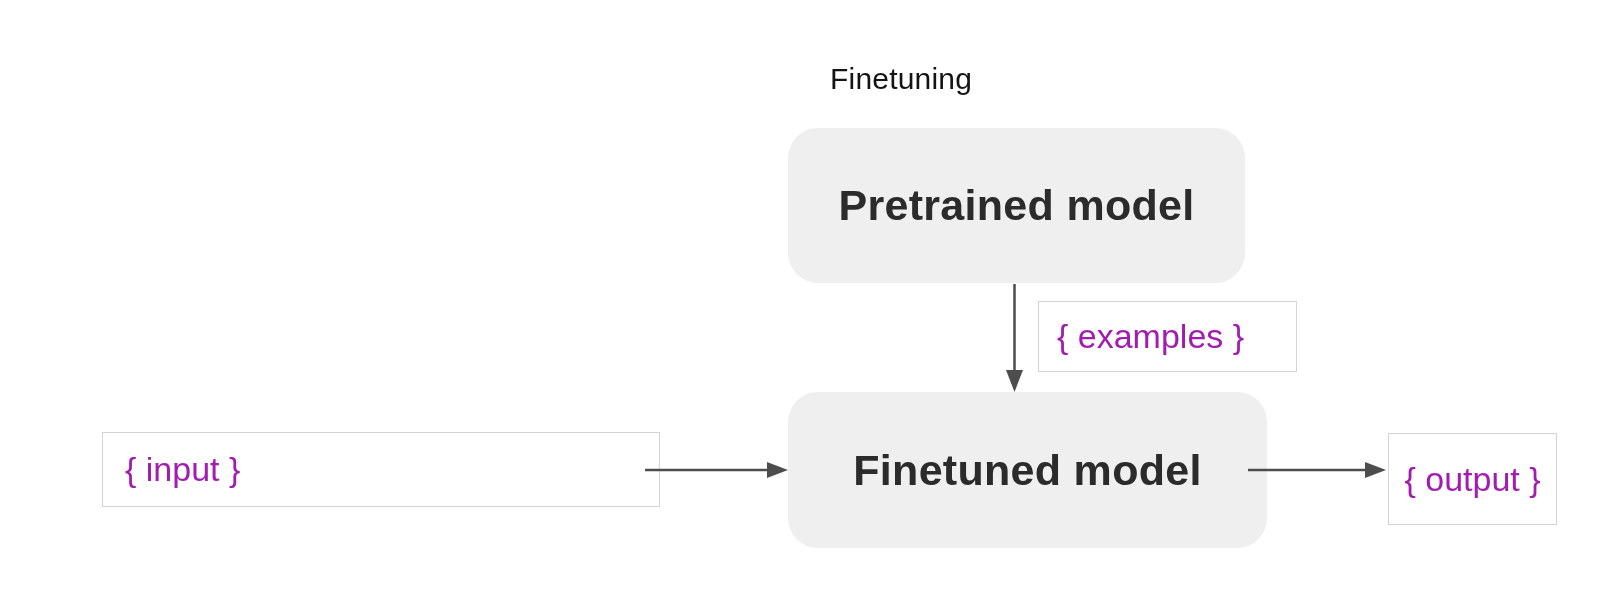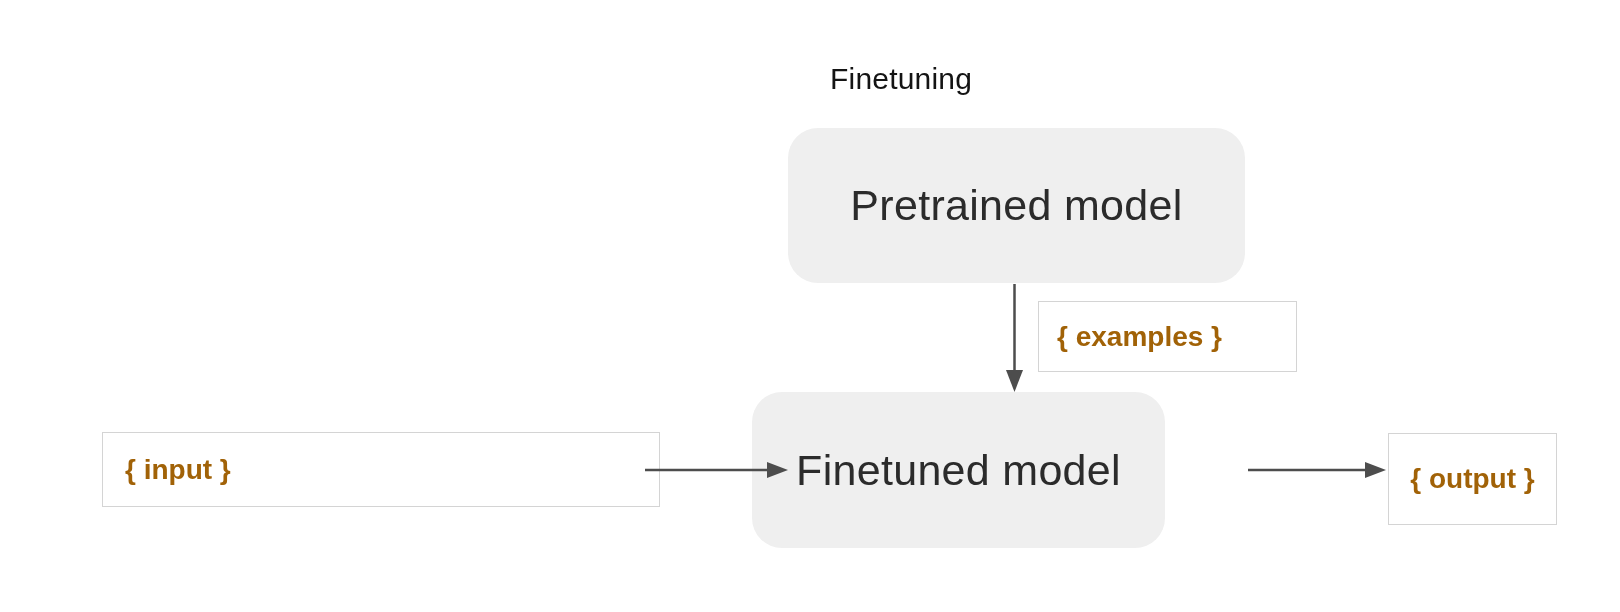--- a/index.html
+++ b/index.html
@@ -27,45 +27,45 @@
     margin-left: 8px;
   }
   .model-node {
     position: absolute;
     background: #efefef;
     border-radius: 30px;
     display: flex;
     align-items: center;
     justify-content: center;
     font-size: 43px;
-    font-weight: 400;
+    font-weight: 700;
     color: #2b2b2b;
     letter-spacing: 0.3px;
   }
   .node-pretrained {
     left: 788px;
     top: 128px;
     width: 457px;
     height: 155px;
   }
   .node-finetuned {
-    left: 752px;
+    left: 788px;
     top: 392px;
-    width: 413px;
+    width: 479px;
     height: 156px;
   }
   .io-box {
     position: absolute;
     background: #ffffff;
     border: 1.5px solid #d4d4d4;
     display: flex;
     align-items: center;
-    font-size: 28px;
-    font-weight: 700;
-    color: #a16207;
+    font-size: 34px;
+    font-weight: 400;
+    color: #a21caf;
   }
   .box-examples {
     left: 1038px;
     top: 301px;
     width: 259px;
     height: 71px;
     padding-left: 18px;
   }
   .box-input {
     left: 86px;

